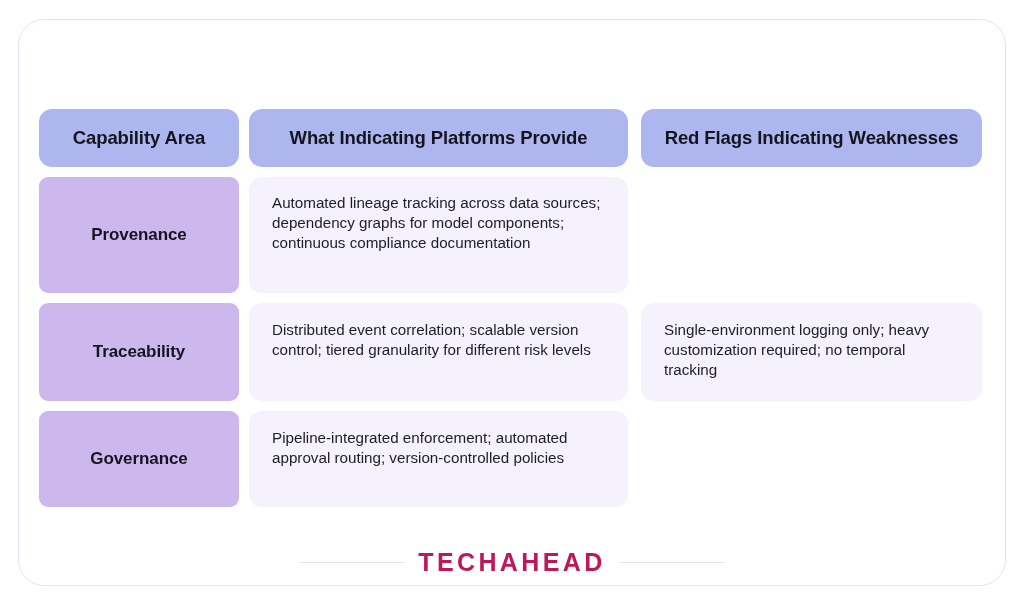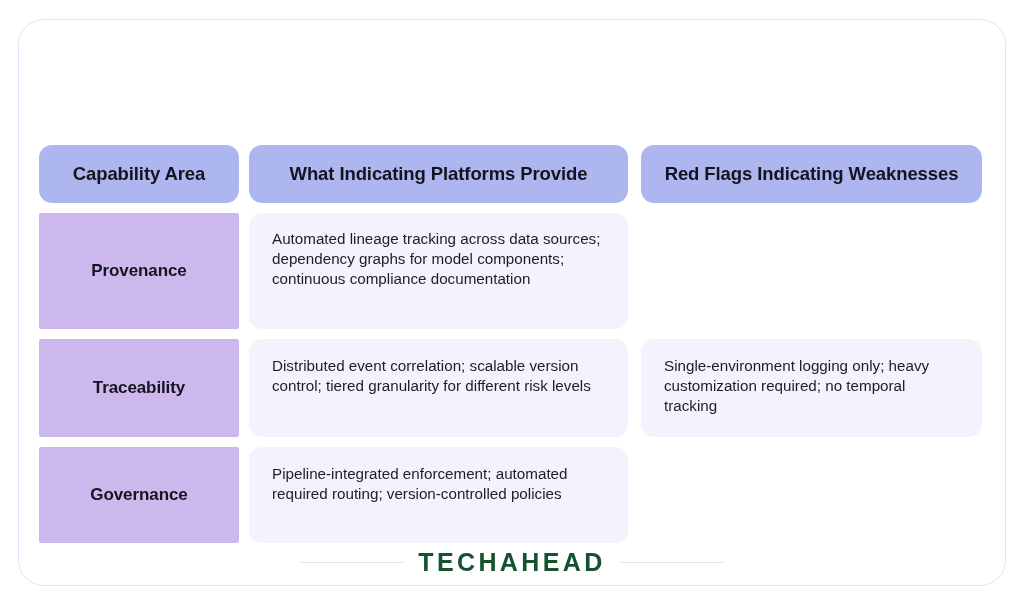--- a/index.html
+++ b/index.html
@@ -45,41 +45,41 @@
   .row + .row {
     margin-top: 10px;
   }
 
   
   .col-1 { width: 200px; flex: 0 0 200px; }
   .col-2 { width: 379px; flex: 0 0 379px; margin-left: 10px; }
   .col-3 { width: 341px; flex: 0 0 341px; margin-left: 13px; }
 
   
-  .header-row { height: 58px; margin-top: 36px; }
+  .header-row { height: 58px; }
 
   .header-cell {
     background: #aeb6f0;
     border-radius: 13px;
     display: flex;
     align-items: center;
     justify-content: center;
     color: #14141e;
     font-size: 18.5px;
     font-weight: 700;
     letter-spacing: -0.1px;
     text-align: center;
     padding: 0 10px;
     box-sizing: border-box;
   }
 
   
   .label-cell {
     background: #cdb8ee;
-    border-radius: 2px;
+    border-radius: 9px;
     display: flex;
     align-items: center;
     justify-content: center;
     color: #14141e;
     font-size: 17px;
     font-weight: 700;
     letter-spacing: -0.1px;
     padding: 0 8px;
     box-sizing: border-box;
   }
@@ -120,21 +120,21 @@
     width: 104px;
     height: 1px;
     background: #e4e2ee;
   }
 
   .brand-wordmark {
     font-family: "Liberation Sans", sans-serif;
     font-size: 25px;
     font-weight: 700;
     letter-spacing: 3.4px;
-    color: #14532d;
+    color: #be185d;
     white-space: nowrap;
   }
 </style>
 </head>
 <body>
 
 <div class="card">
 
   <div class="table">
 
@@ -150,21 +150,21 @@
     </div>
 
     <div class="row body-row-2">
       <div class="label-cell col-1">Traceability</div>
       <div class="content-cell col-2">Distributed event correlation; scalable version control; tiered granularity for different risk levels</div>
       <div class="content-cell col-3">Single-environment logging only; heavy customization required; no temporal tracking</div>
     </div>
 
     <div class="row body-row-3">
       <div class="label-cell col-1">Governance</div>
-      <div class="content-cell col-2">Pipeline-integrated enforcement; automated required routing; version-controlled policies</div>
+      <div class="content-cell col-2">Pipeline-integrated enforcement; automated approval routing; version-controlled policies</div>
     </div>
 
   </div>
 
   <div class="footer">
     <div class="footer-rule"></div>
     <div class="brand-wordmark">TECHAHEAD</div>
     <div class="footer-rule"></div>
   </div>
 

